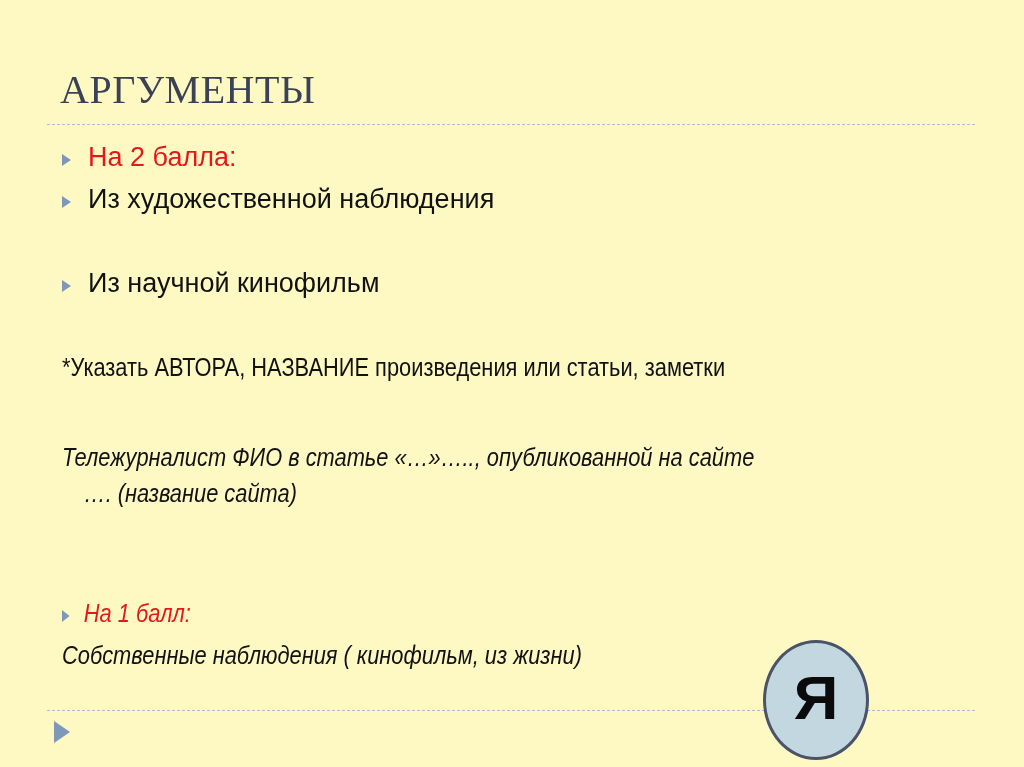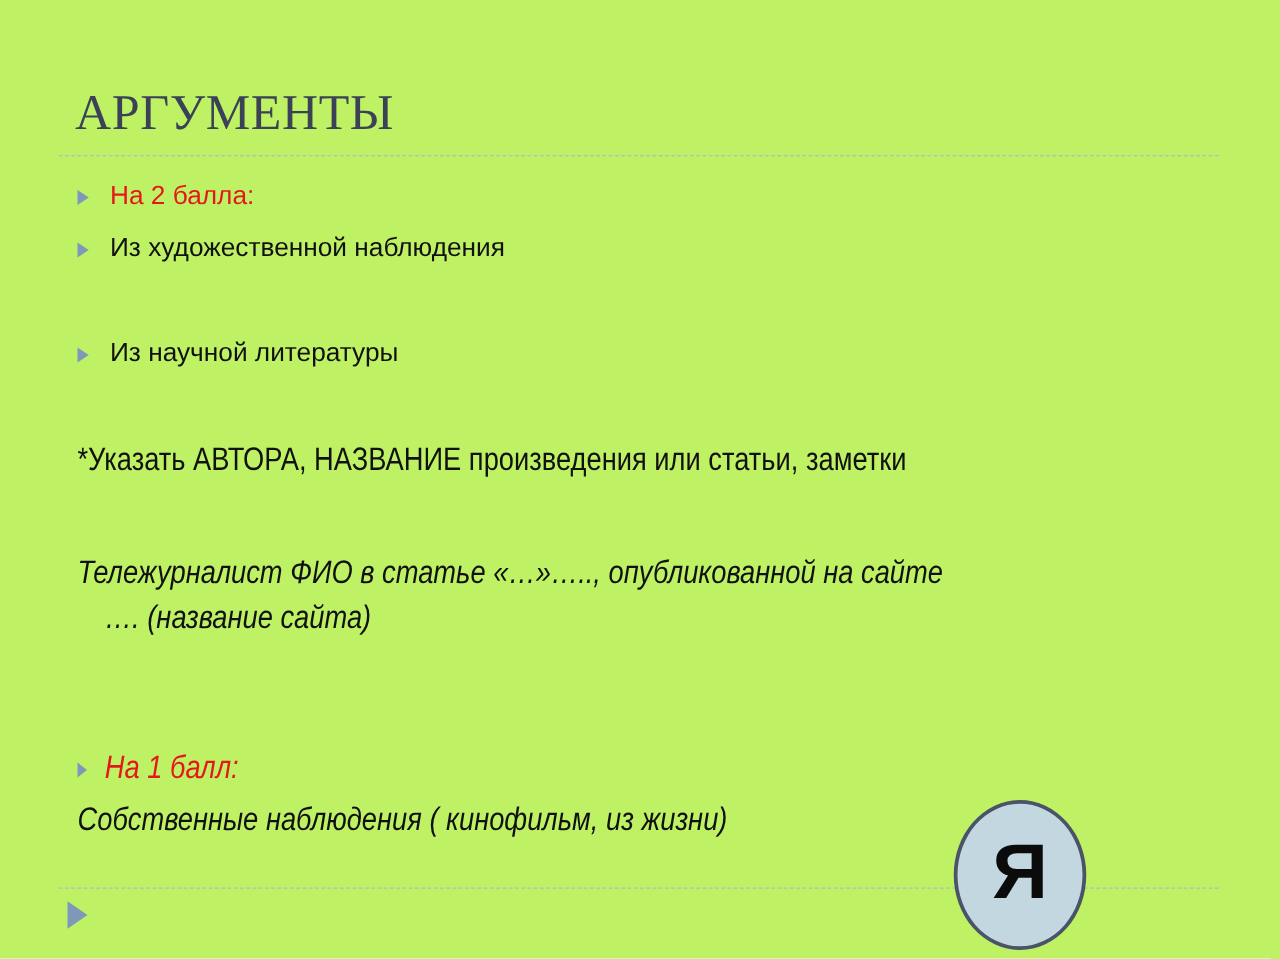--- a/index.html
+++ b/index.html
@@ -9,21 +9,21 @@
     background: #ffffff;
   }
   body {
     font-family: "Liberation Sans", sans-serif;
   }
 
   #slide {
     position: relative;
     width: 1024px;
     height: 767px;
-    background: #bef264;
+    background: #fef9c3;
     overflow: hidden;
   }
 
   
   .slide-title {
     position: absolute;
     left: 60px;
     top: 68px;
     width: 900px;
     font-family: "Liberation Serif", "DejaVu Serif", serif;
@@ -78,21 +78,21 @@
     margin-left: 26px;
   }
   .nobullet > .txt {
     display: block;
     margin-left: 0;
   }
 
   
   .t-list {
     font-family: "Liberation Sans", sans-serif;
-    font-size: 21px;
+    font-size: 27px;
     line-height: 30px;
   }
   
   .t-narrow {
     font-family: "Liberation Sans Narrow", "Liberation Sans", sans-serif;
     font-size: 26px;
     line-height: 31px;
     transform: scaleX(0.84);
     transform-origin: left center;
   }
@@ -171,21 +171,21 @@
     <div class="line t-list bullet ln-1">
       <span class="txt red">На 2 балла:</span>
     </div>
 
     <div class="line t-list bullet ln-2">
       <span class="txt black">Из художественной наблюдения</span>
     </div>
 
 
     <div class="line t-list bullet ln-4">
-      <span class="txt black">Из научной литературы</span>
+      <span class="txt black">Из научной кинофильм</span>
     </div>
 
     <div class="line t-narrow nobullet ln-5">
       <span class="txt black">*Указать АВТОРА, НАЗВАНИЕ произведения или статьи, заметки</span>
     </div>
 
     <div class="line t-narrow-i nobullet ln-6">
       <span class="txt black">Тележурналист ФИО в статье «…»….., опубликованной на сайте</span>
     </div>
 

